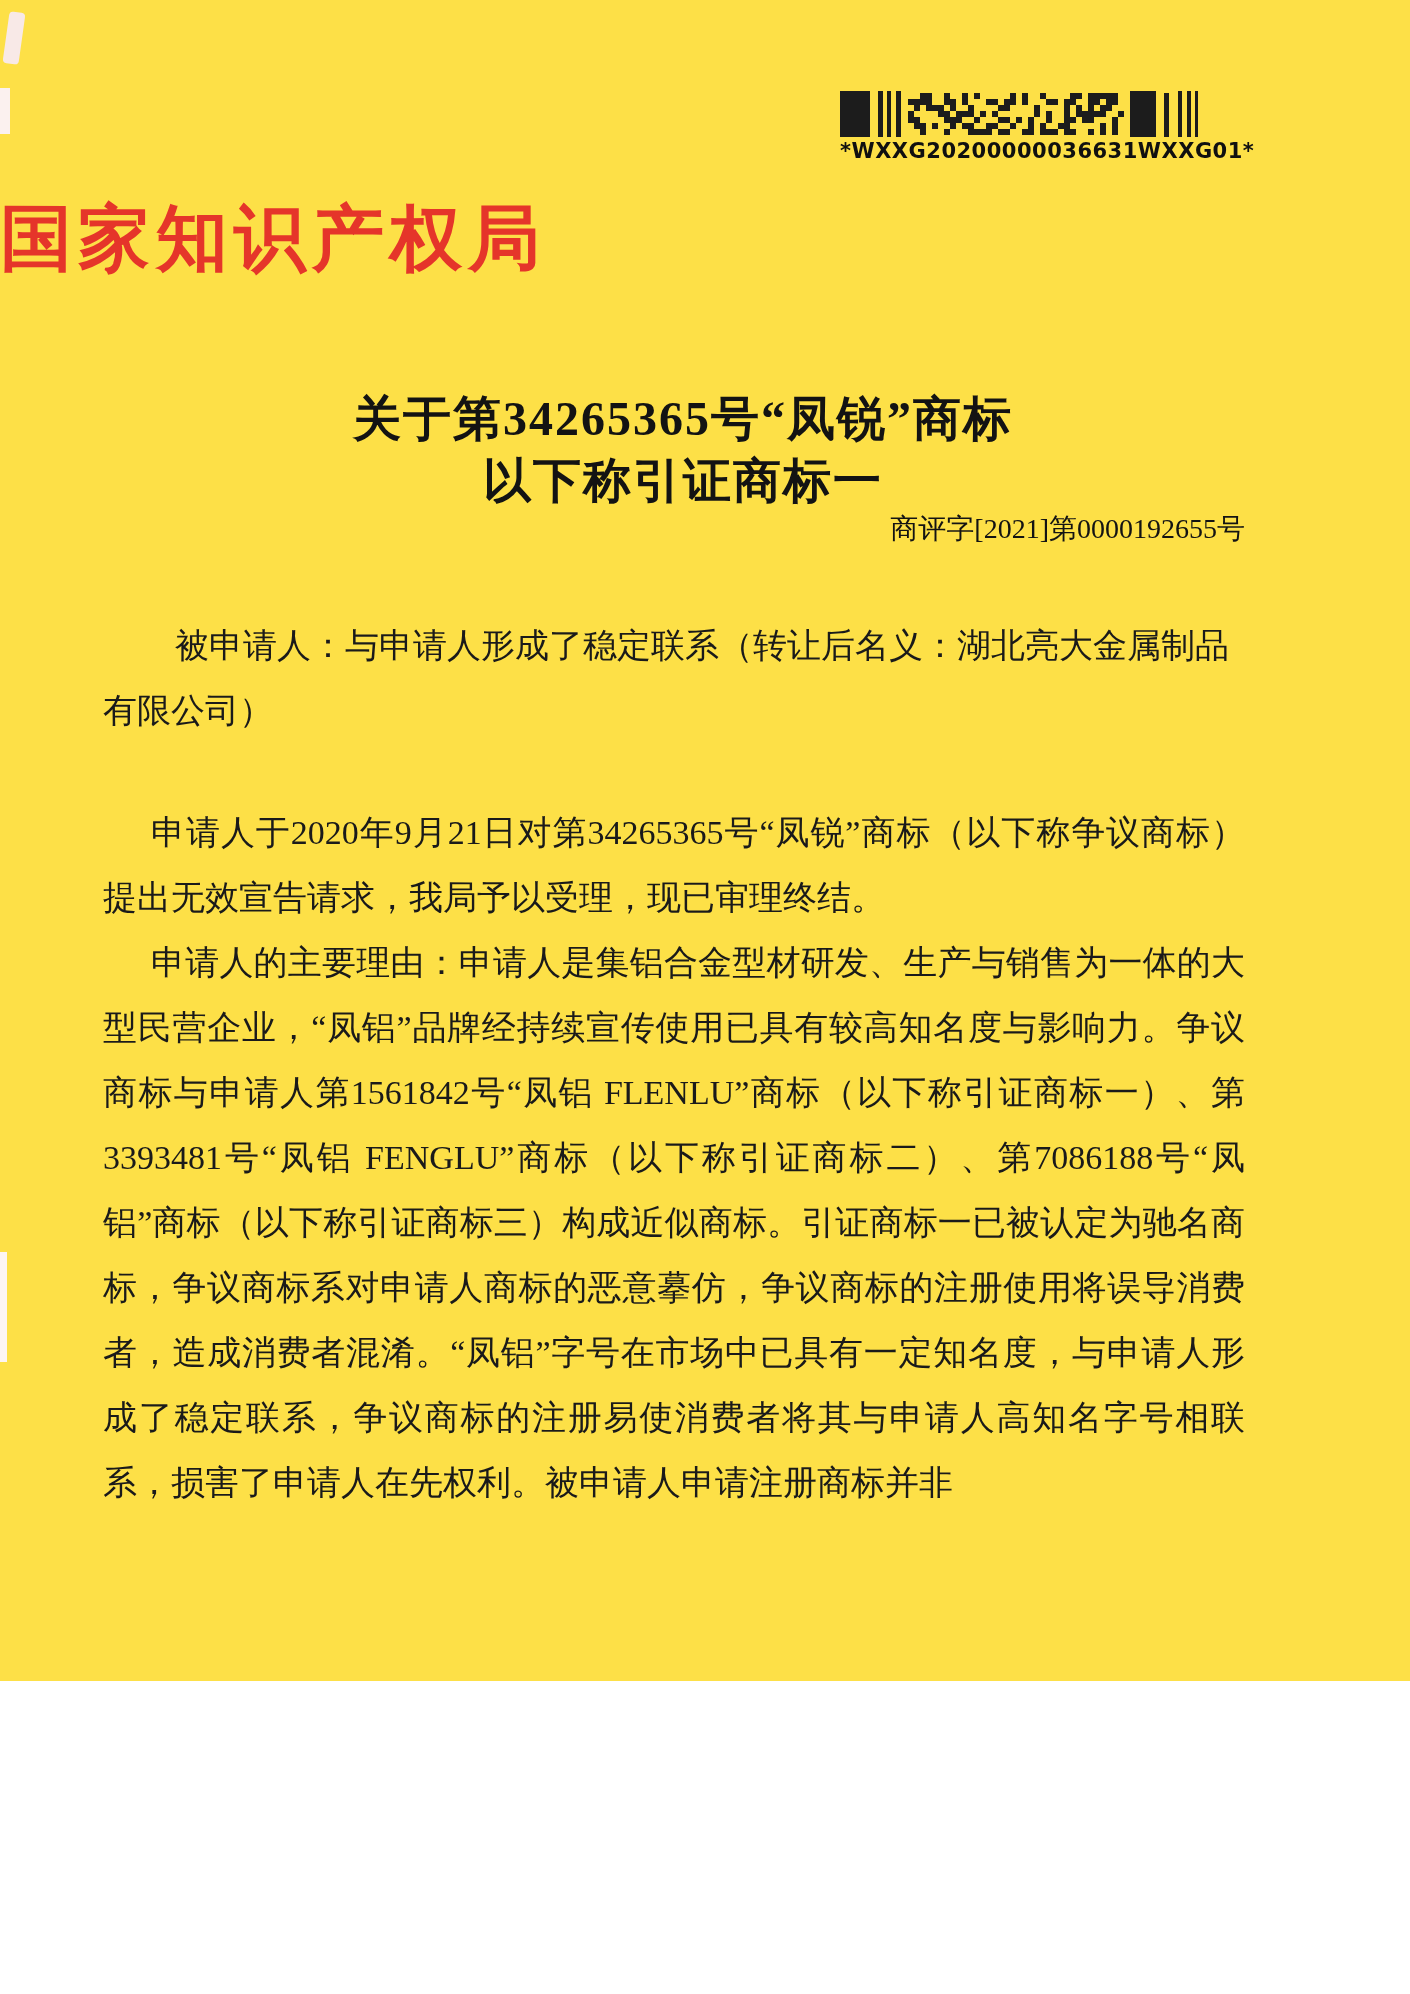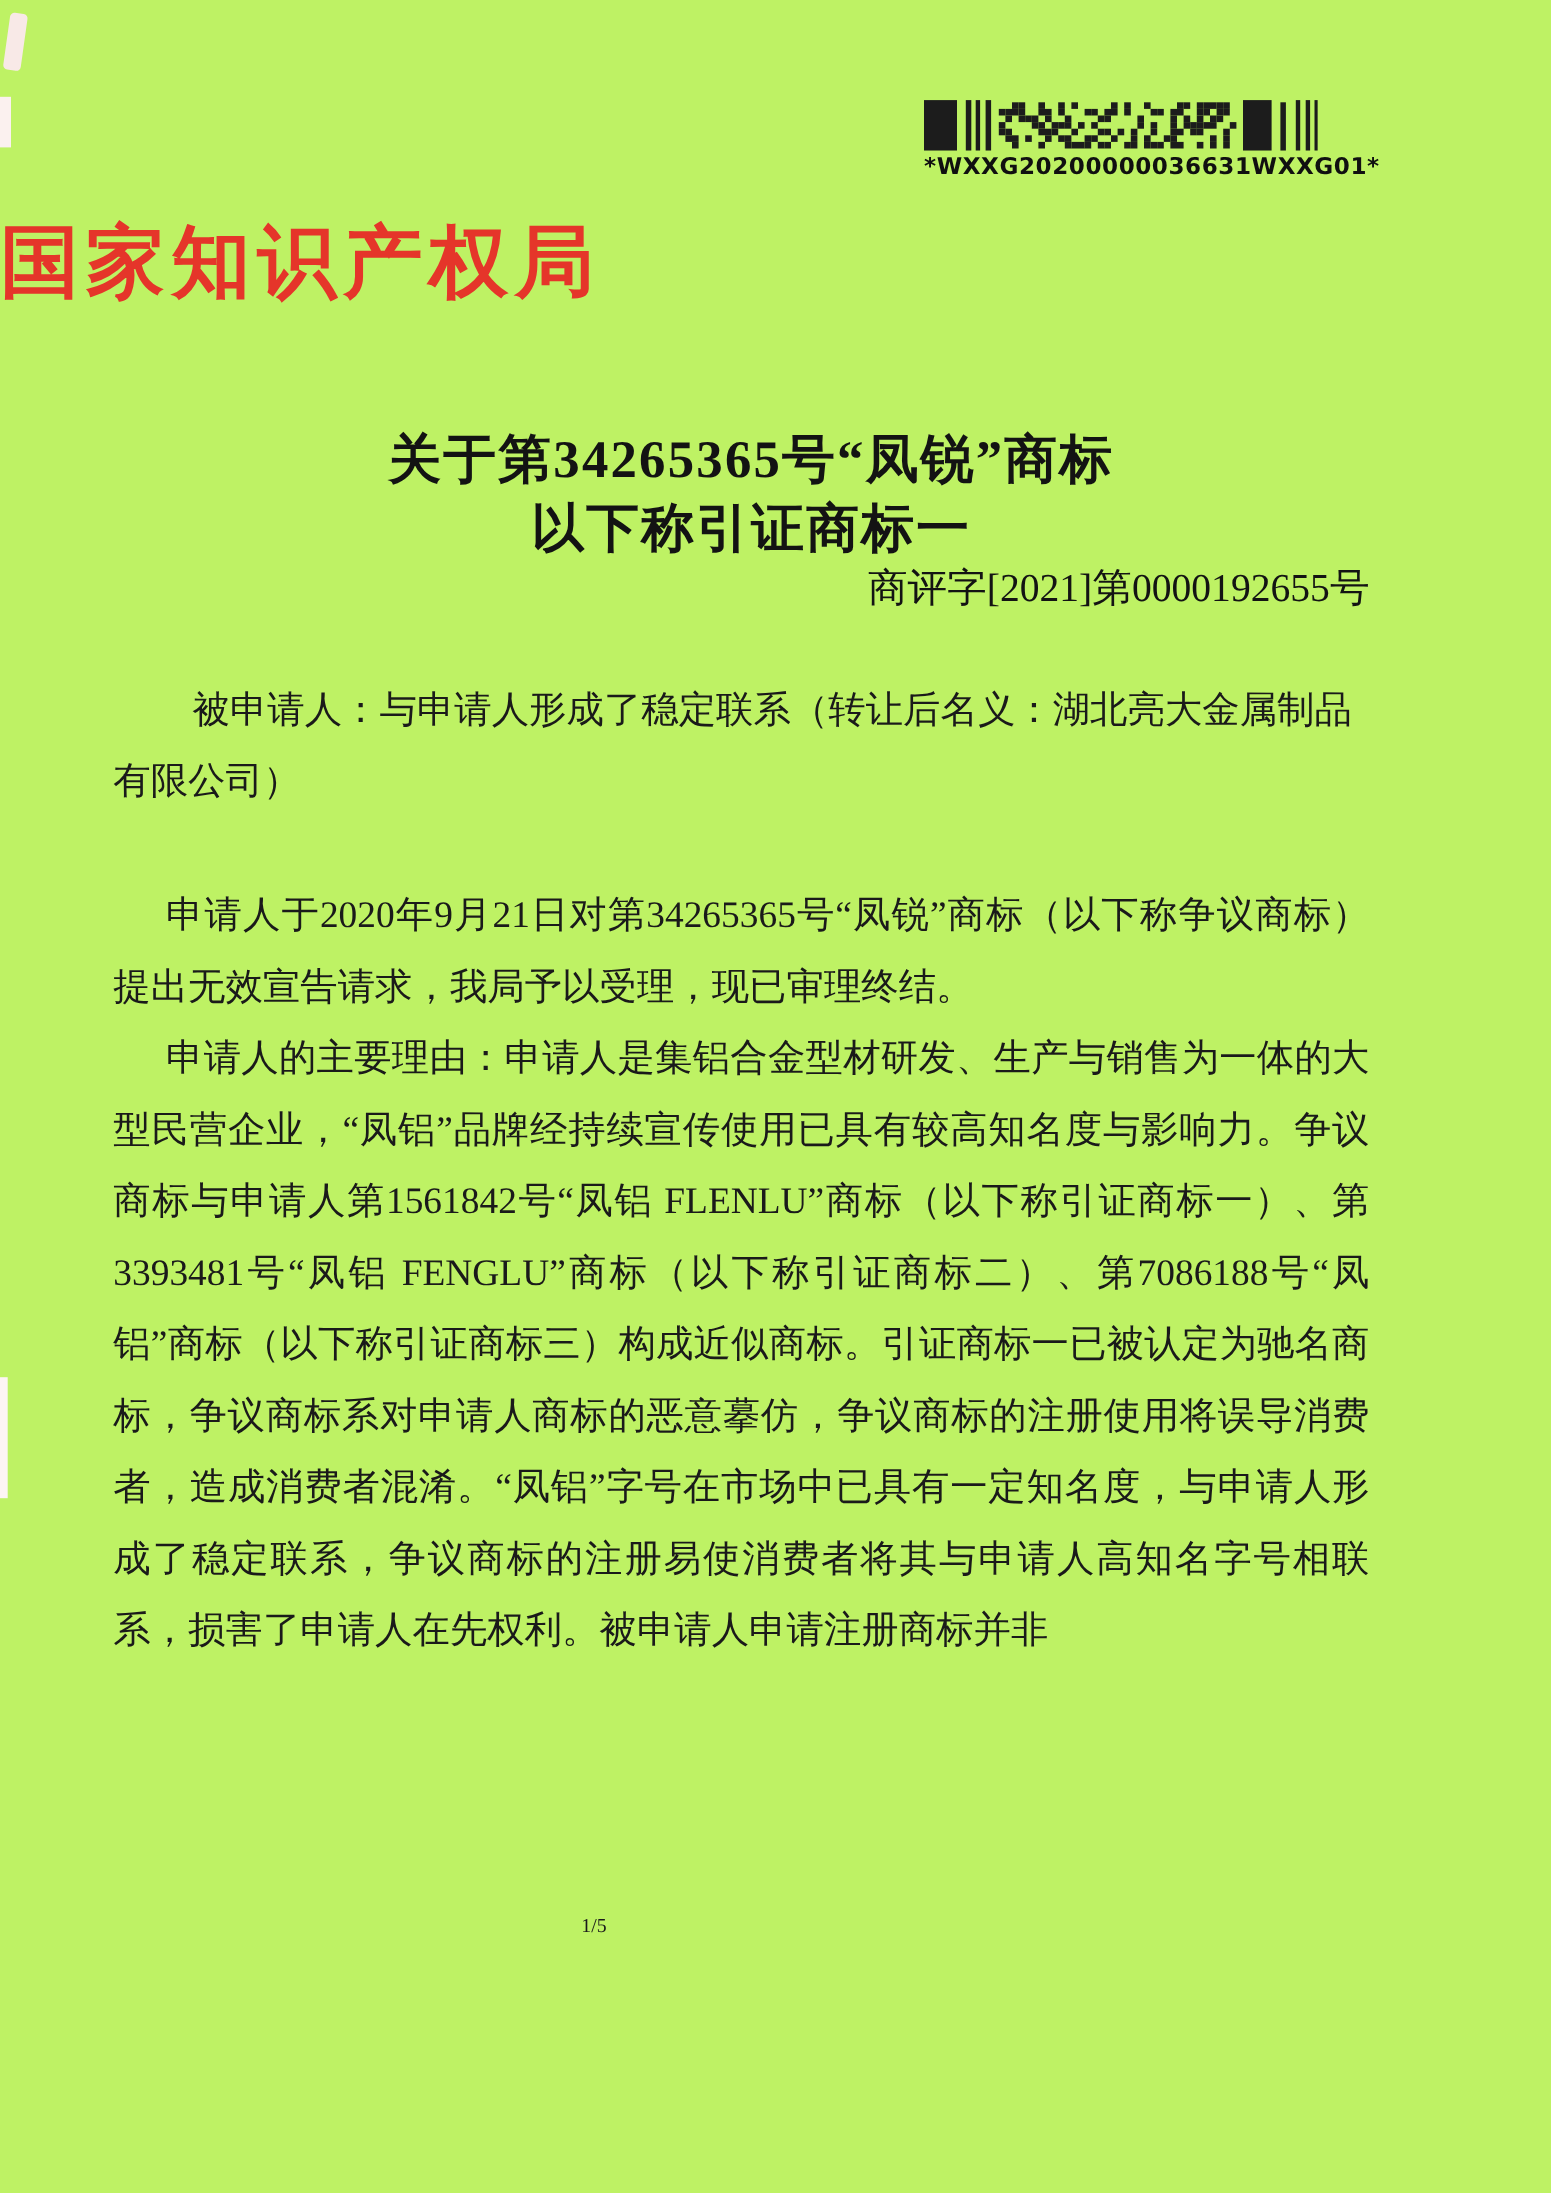--- a/index.html
+++ b/index.html
@@ -1,19 +1,19 @@
 <!DOCTYPE html>
 <html><head>
 <meta charset="utf-8">
 <style>
   html,body{margin:0;padding:0;background:#ffffff;}
   .page{
     position:relative;
-    width:1410px;height:1994px;
-    background:#bef264;
+    width:1410px;height:1681px;
+    background:#fde047;
     overflow:hidden;
     font-family:"Liberation Serif","DejaVu Serif",serif;
     color:#161616;
   }
   
   .artifact{position:absolute;pointer-events:none;}
   .artifact.a1{left:6px;top:12px;width:16px;height:52px;background:#f8e9e7;transform:rotate(8deg);border-radius:4px;}
   .artifact.a2{left:0;top:88px;width:10px;height:46px;background:#fbf1ef;}
   .artifact.a3{left:0;top:1252px;width:7px;height:110px;background:#fdf5f3;}
 
@@ -40,21 +40,21 @@
     position:absolute;left:0;top:388px;width:1366px;
     text-align:center;
     font-weight:700;
     font-size:48px;line-height:62px;letter-spacing:2px;
     color:#131313;
   }
 
   .doc-number{
     position:absolute;left:0;top:510px;width:1245px;
     text-align:right;
-    font-size:36px;color:#131313;
+    font-size:28px;color:#131313;
   }
 
   .body-block{
     position:absolute;left:103px;top:613px;width:1142px;
     font-size:34px;line-height:65px;color:#1a1a1a;
   }
   .party-line{text-indent:72px;}
   .paragraphs .para{
     margin:0;text-indent:48px;text-align:justify;
   }

